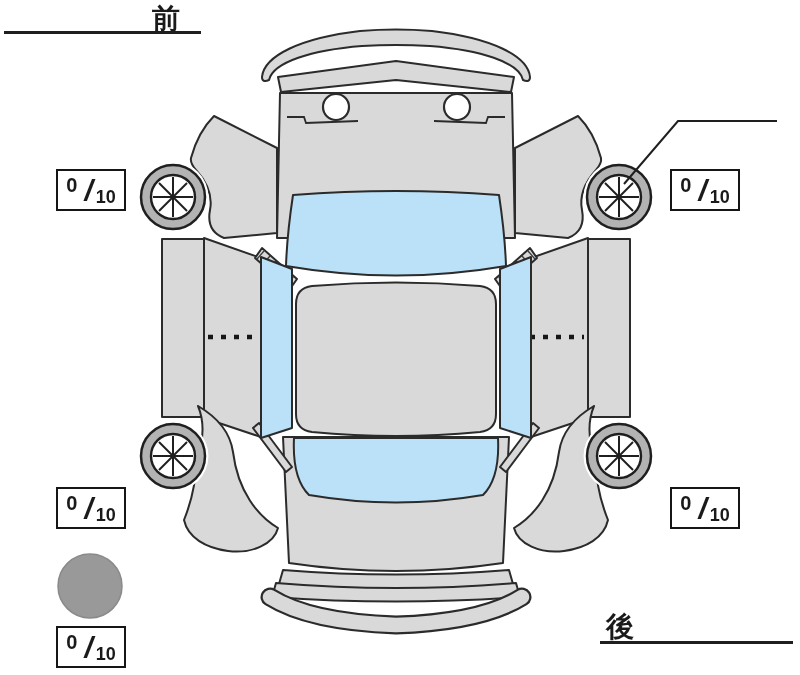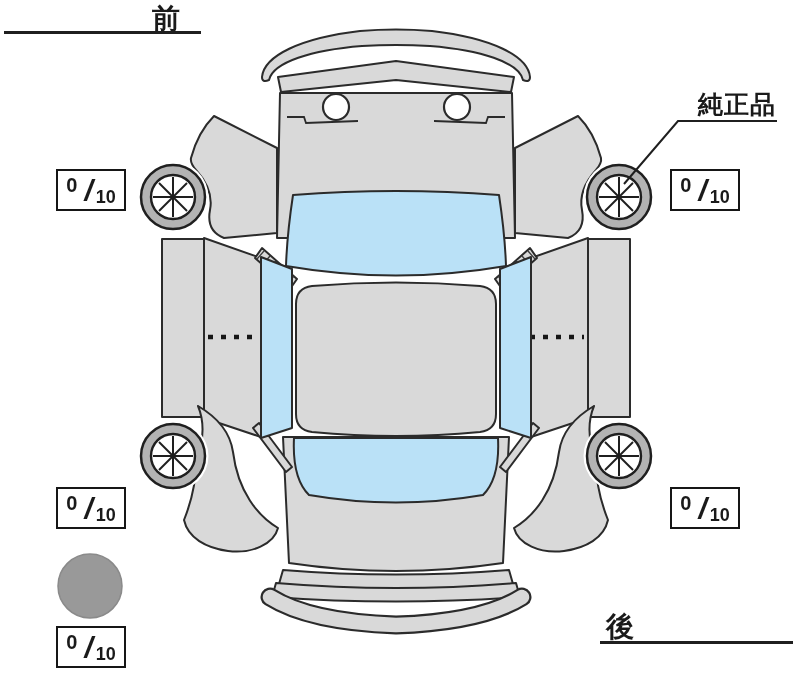--- a/index.html
+++ b/index.html
@@ -153,21 +153,20 @@
     </g>
 
     <polyline class="leader" points="777,121 678,121 624,184"></polyline>
 
     <circle class="marker-circle" cx="90" cy="586" r="32"></circle>
   </svg>
 
   <div class="lbl lbl-front">前</div>
   <div class="rule rule-front"></div>
 
-  <div class="lbl lbl-genuine">純正品</div>
 
   <div class="lbl lbl-rear">後</div>
   <div class="rule rule-rear"></div>
 
   <div class="score-box box-fl">
     <span class="sb-val">0</span>
       <span class="sb-slash">/</span>
       <span class="sb-max">10</span>
   </div>
   <div class="score-box box-fr">

